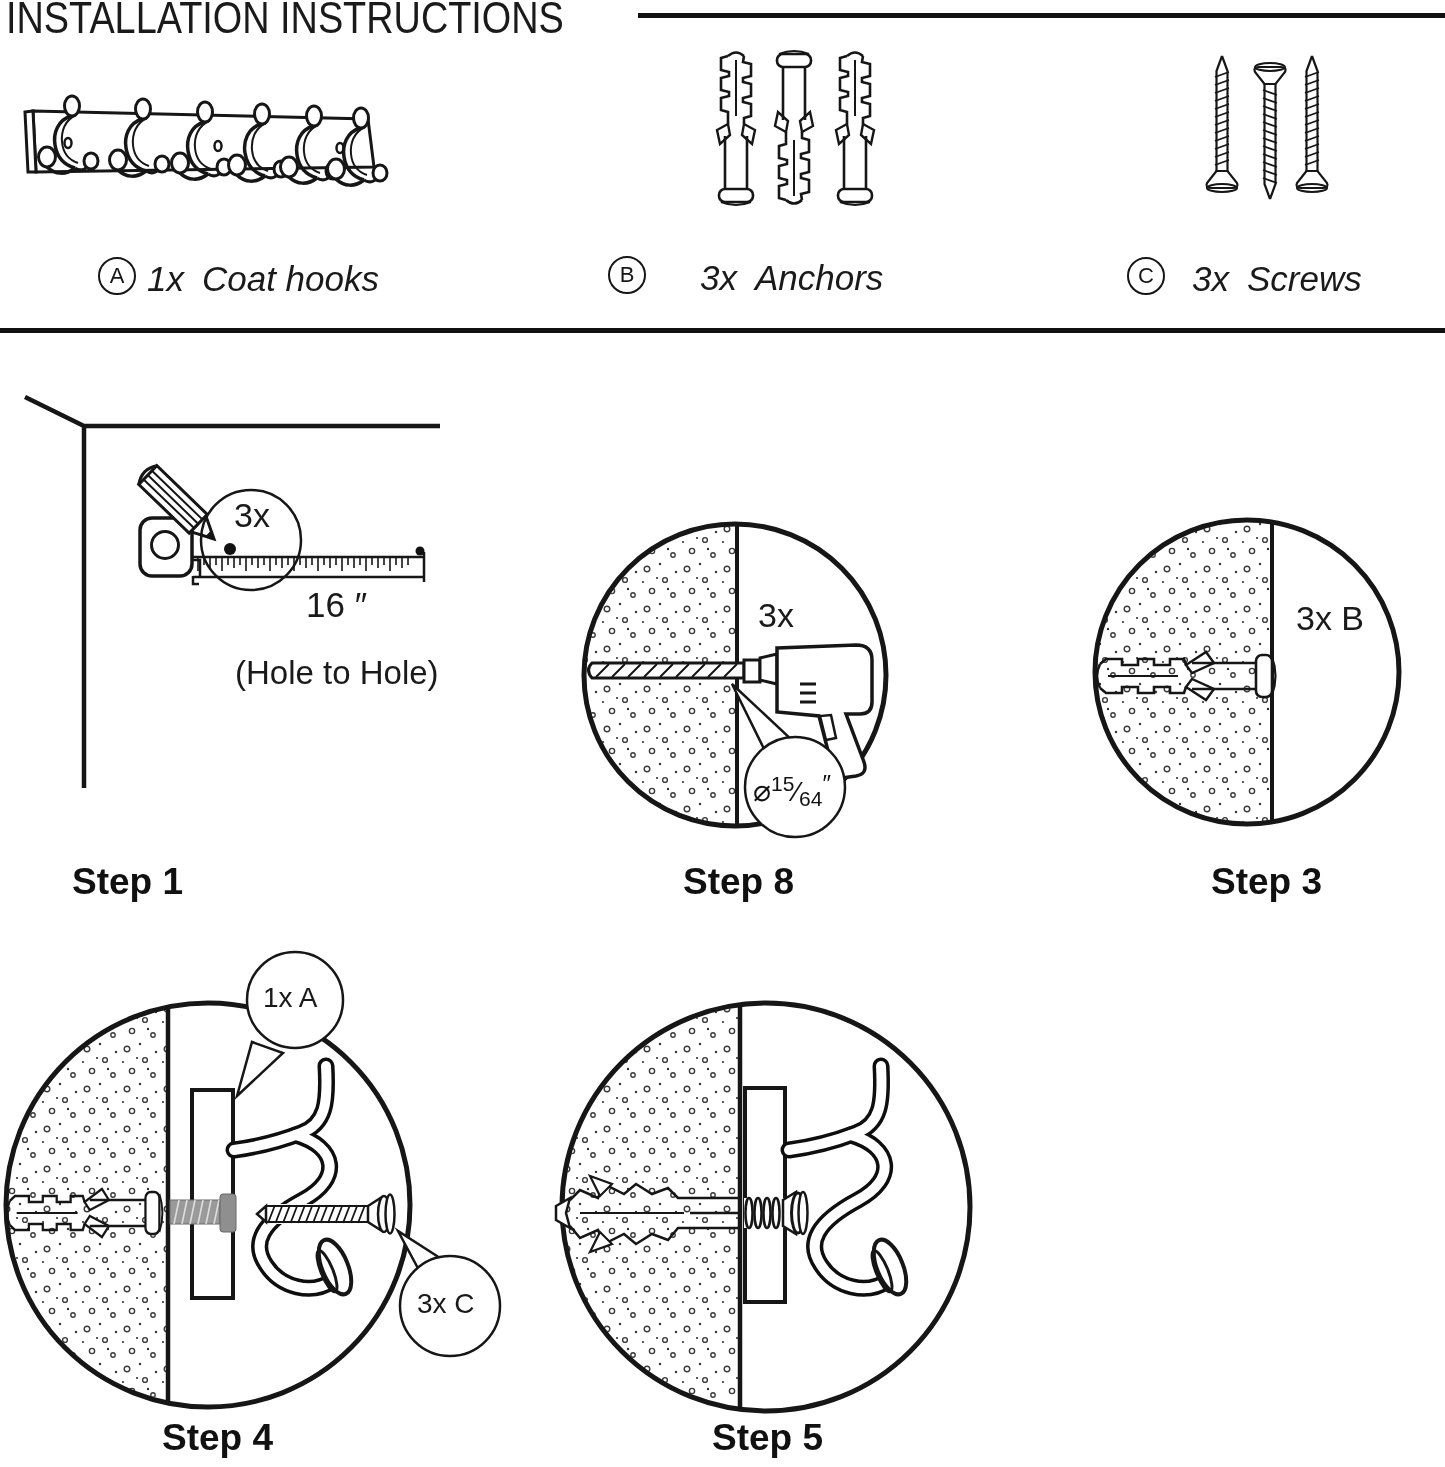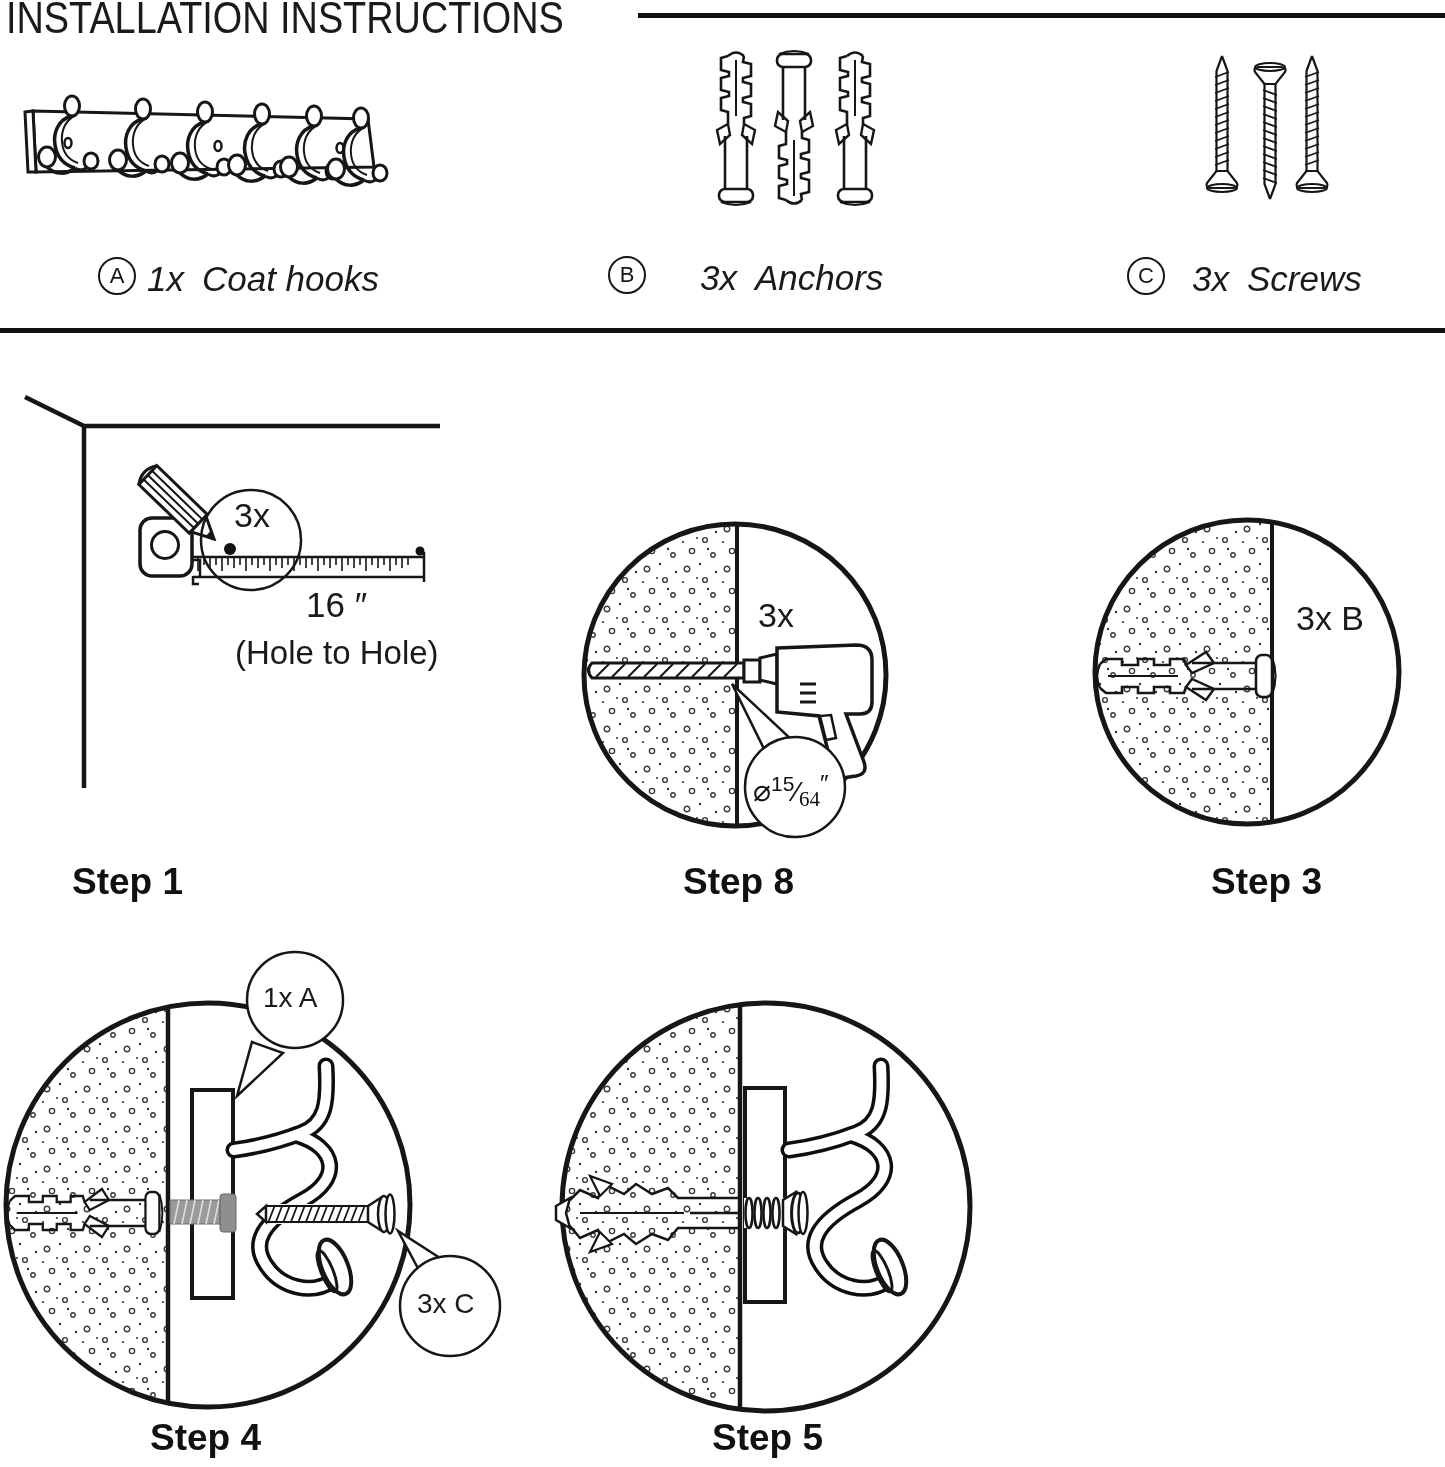--- a/index.html
+++ b/index.html
@@ -13,21 +13,21 @@
   .plabel .gap{display:inline-block;width:18px;}
   .cletter{position:absolute;width:34px;height:34px;border:2.5px solid #161616;
            border-radius:50%;text-align:center;line-height:34px;font-size:22px;color:#161616;}
   .ann{font-size:34px;color:#1a1a1a;}
   .steplbl{font-size:37px;font-weight:bold;color:#111;}
   .note{font-size:33px;color:#1a1a1a;}
   .dim{font-size:35px;color:#1a1a1a;}
   .dia{font-size:30px;color:#111;}
   .dia .nu{font-size:21px;vertical-align:10px;margin-top:34px;}
   .dia .sl{font-size:28px;}
-  .dia .de{font-size:21px;vertical-align:-5px;font-family:Liberation Serif, serif;}
+  .dia .de{font-size:21px;vertical-align:-5px;}
   .dia .un{font-size:24px;vertical-align:9px;}
   svg.art{position:absolute;left:0;top:0;}
   .ln{stroke:#161616;fill:none;}
   .fw{stroke:#161616;fill:#ffffff;}
   .hb{stroke:#0e0e0e;stroke-width:17;fill:none;stroke-linecap:round;}
   .hw{stroke:#ffffff;stroke-width:10;fill:none;stroke-linecap:round;}
 </style>
 </head>
 <body>
 
@@ -261,29 +261,29 @@
   <span>3x</span><span class="gap"></span><span>Anchors</span>
 </div>
 
 <span class="cletter" style="left:1127px;top:257px">C</span>
 <div class="abs plabel" style="left:1192px;top:259px">
   <span>3x</span><span class="gap"></span><span>Screws</span>
 </div>
 
 <div class="abs ann" style="left:234px;top:496px">3x</div>
 <div class="abs dim" style="left:306px;top:585px">16 ″</div>
-<div class="abs note" style="left:235px;top:634px">(Hole to Hole)</div>
+<div class="abs note" style="left:235px;top:654px">(Hole to Hole)</div>
 <div class="abs steplbl" style="left:72px;top:861px">Step 1</div>
 
 <div class="abs ann" style="left:758px;top:596px">3x</div>
 <div class="abs dia" style="left:753px;top:770px">
   <span>⌀</span><span class="nu">15</span><span class="sl">⁄</span><span class="de">64</span><span class="un">″</span>
 </div>
 <div class="abs steplbl" style="left:683px;top:861px">Step 8</div>
 
 <div class="abs ann" style="left:1296px;top:599px">3x B</div>
 <div class="abs steplbl" style="left:1211px;top:861px">Step 3</div>
 
 <div class="abs ann" style="left:263px;top:982px;font-size:28px">1x A</div>
 <div class="abs ann" style="left:417px;top:1288px;font-size:28px">3x C</div>
-<div class="abs steplbl" style="left:150px;top:1417px">Step 4</div>
+<div class="abs steplbl" style="left:162px;top:1417px">Step 4</div>
 
 <div class="abs steplbl" style="left:712px;top:1417px">Step 5</div>
 
 </body></html>

